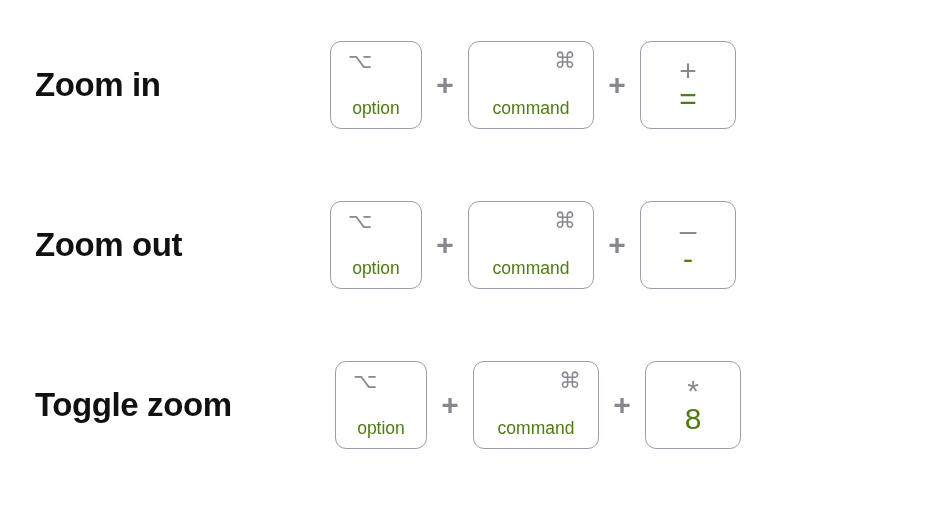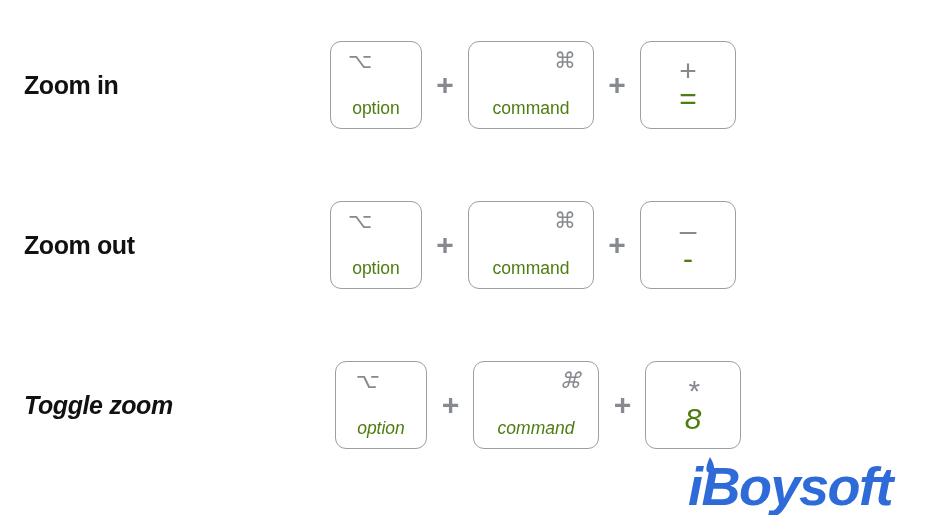--- a/index.html
+++ b/index.html
@@ -26,30 +26,30 @@
   .row {
     position: absolute;
     left: 0;
     width: 931px;
     height: 110px;
     display: flex;
     align-items: center;
   }
   .row-1 { top: 30px; }
   .row-2 { top: 190px; text-decoration: underline; }
-  .row-3 { top: 350px; font-style: italic; }
+  .row-3 { top: 350px; }
 
   .row-label {
     position: absolute;
-    left: 24px;
+    left: 35px;
     top: 50%;
     transform: translateY(-50%);
     font-family: "Liberation Sans", sans-serif;
     font-weight: bold;
-    font-size: 25px;
+    font-size: 33px;
     letter-spacing: -0.4px;
     color: #111111;
     white-space: nowrap;
   }
 
   .keys {
     position: absolute;
     top: 50%;
     transform: translateY(-50%);
     display: flex;
@@ -218,21 +218,14 @@
       <div class="plus">+</div>
 
       <div class="keycap k-third">
         <span class="k-glyph">*</span>
         <span class="k-caption">8</span>
       </div>
 
     </div>
   </div>
 
-  <div class="logo">
-    <svg width="232" height="60" viewBox="0 0 232 60" xmlns="http://www.w3.org/2000/svg">
-
-      <path id="logo-dot" d="M22 2 C26 9 27 13 25 16 C23 19 19 18 18.4 15 C18 12 19.5 7 22 2 Z" fill="#2f6bd8"></path>
-      <text id="logo-text" x="0" y="50" font-family="'Liberation Sans', sans-serif" font-size="54" font-weight="bold" font-style="italic" fill="#2f6bd8" letter-spacing="-1.5">iBoysoft</text>
-    </svg>
-  </div>
 
 </div>
 
 </body></html>

